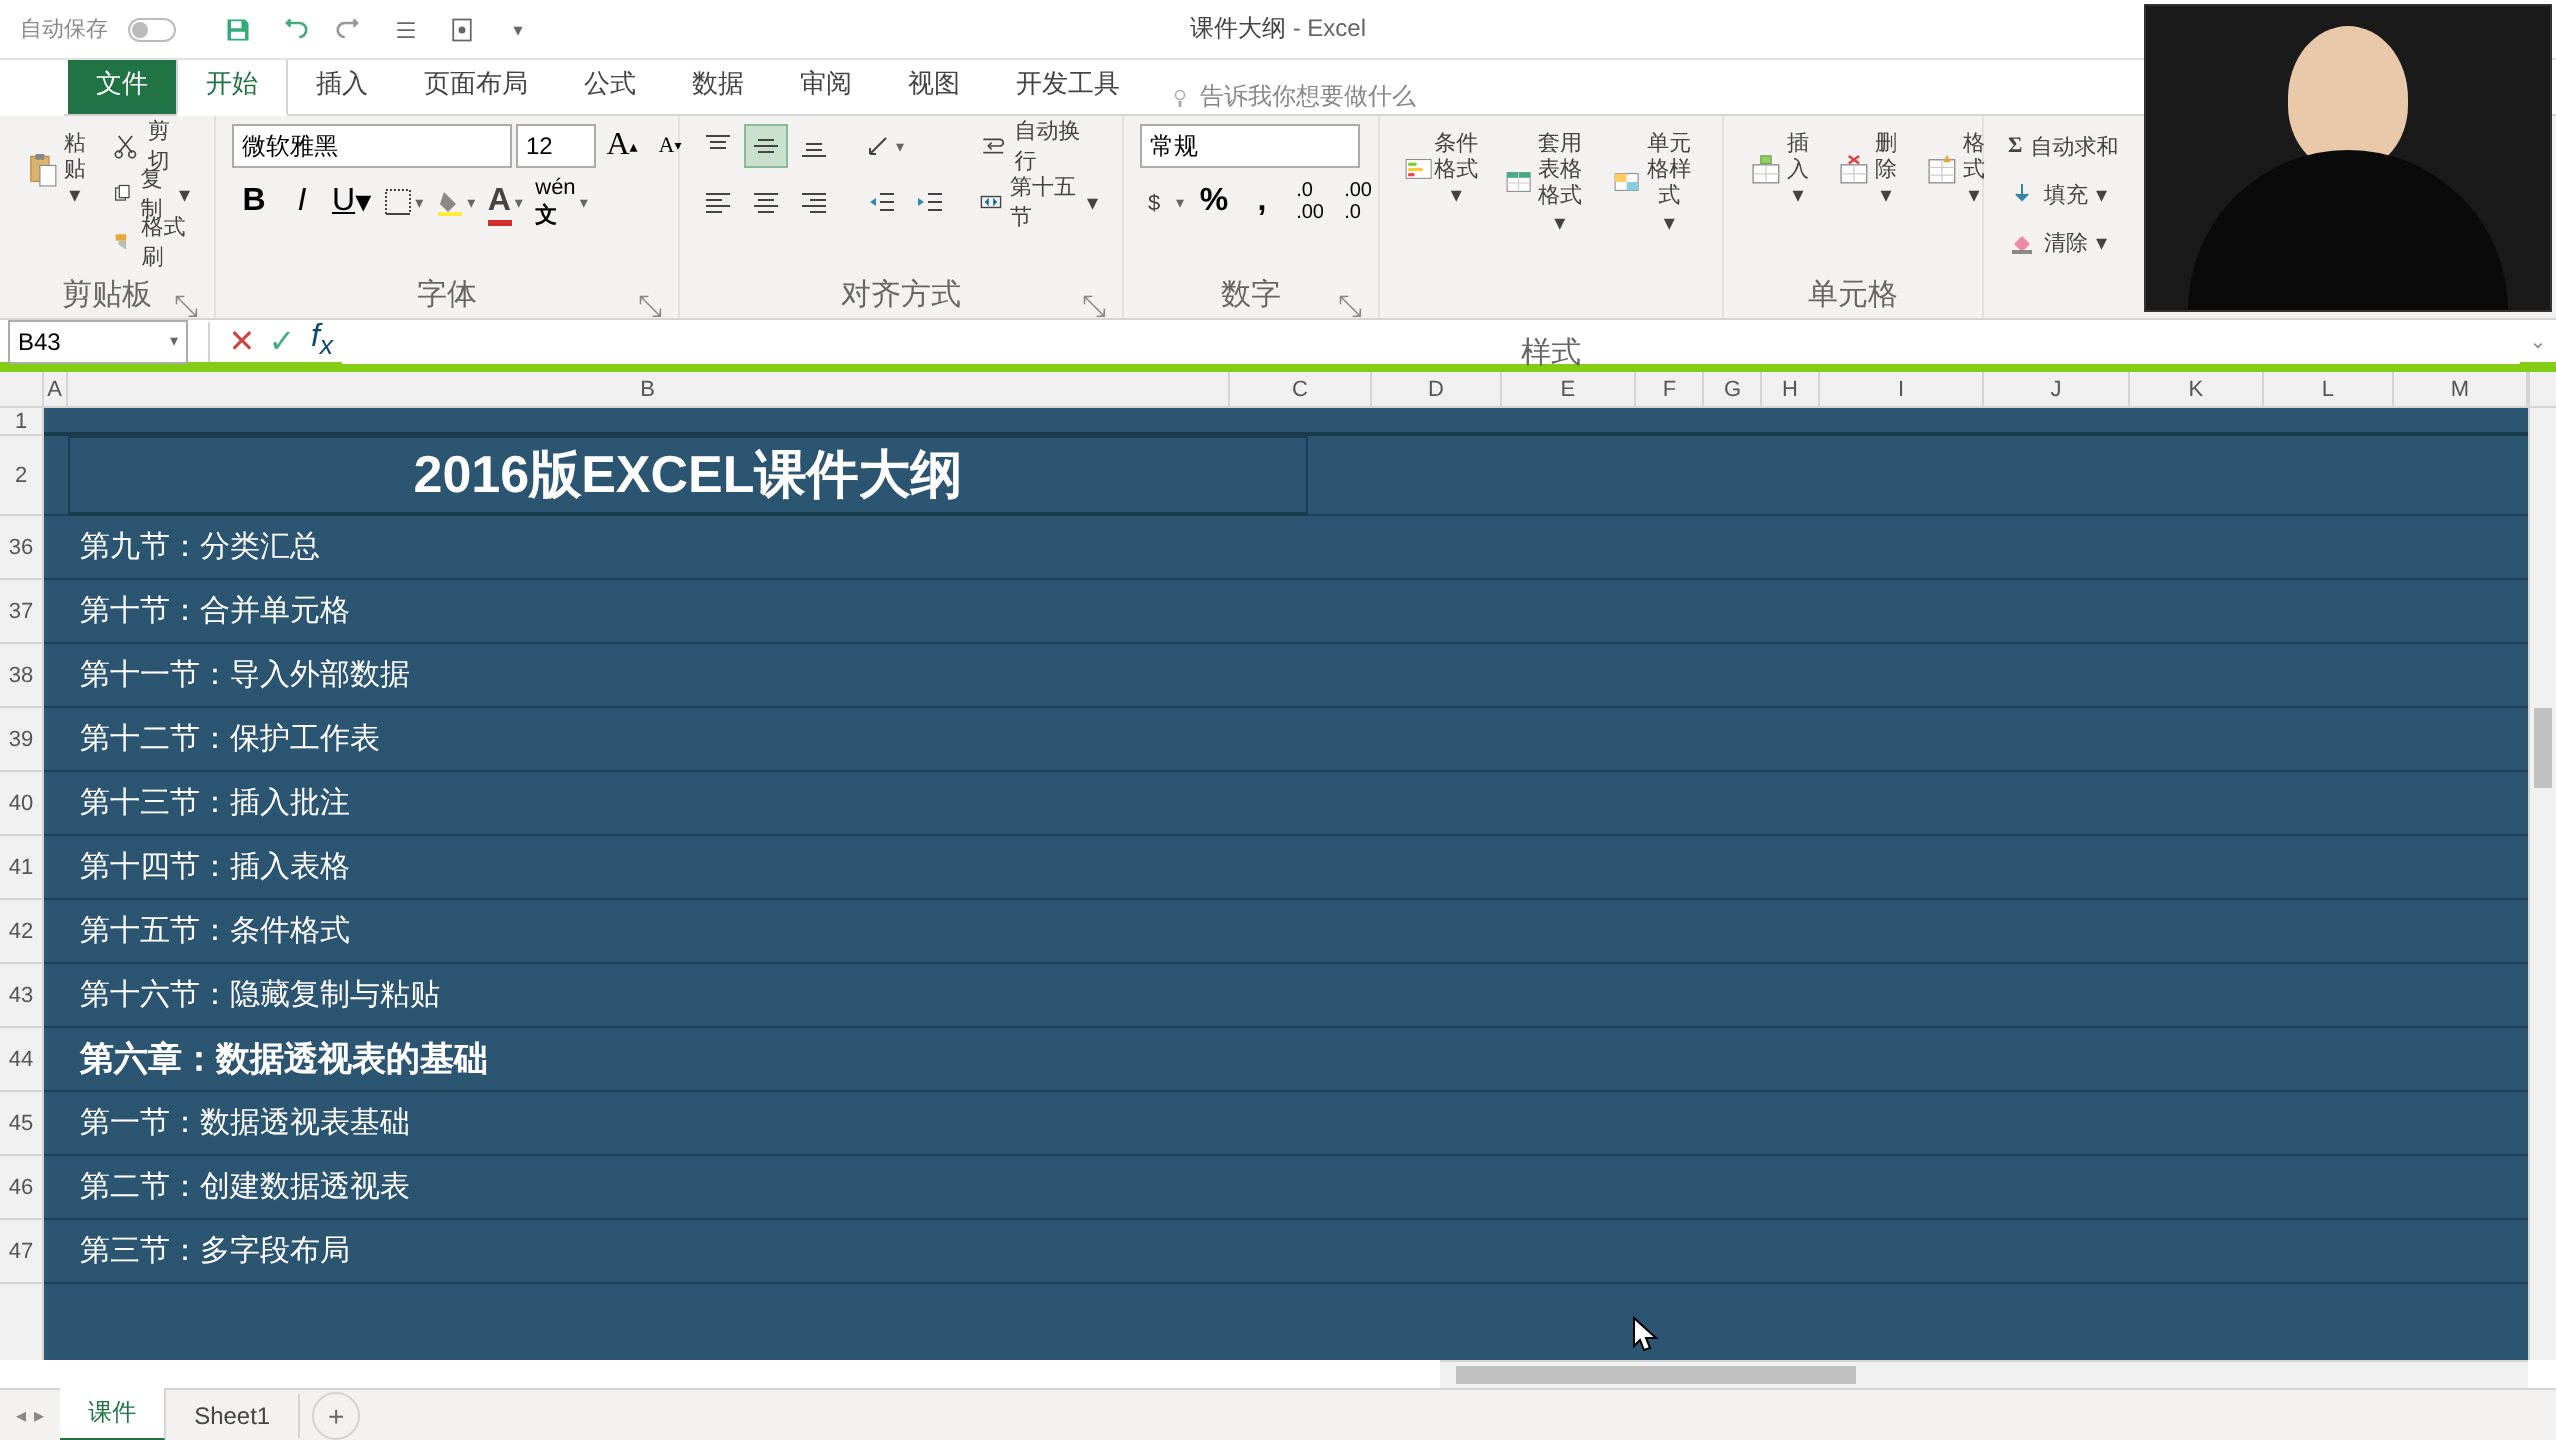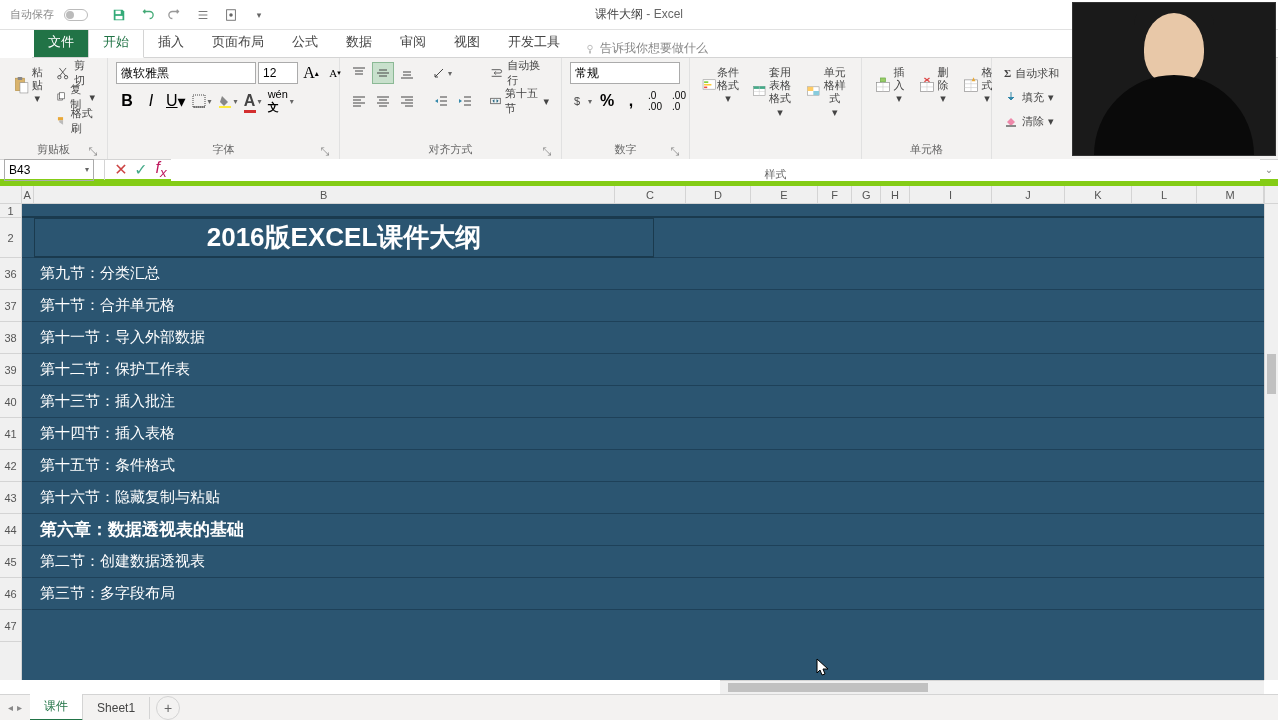--- a/index.html
+++ b/index.html
@@ -19,43 +19,43 @@
 .tab { padding:6px 14px; font-size:13px; color:#444; cursor:pointer; }
 .tab.file { background:#217346; color:#fff; }
 .tab.active { background:#fff; border:1px solid #d4d4d4; border-bottom:1px solid #fff; color:#217346; margin-bottom:-1px; }
 .tellme { display:flex; align-items:center; gap:4px; color:#888; font-size:12px; margin-left:10px; }
 .tellme svg { width:12px; height:12px; }
 
 
 .ribbon { height:102px; background:#f3f2f1; border-bottom:1px solid #d4d4d4; display:flex; }
 .group { border-right:1px solid #e1e1e1; padding:4px 8px 2px 8px; display:flex; flex-direction:column; justify-content:space-between; }
 .group-content { display:flex; align-items:flex-start; gap:4px; flex:1; }
-.group-label { text-align:center; font-size:11px; color:#666; padding-top:2px; position:relative; }
+.group-label { text-align:center; font-size:15px; color:#666; padding-top:2px; position:relative; }
 .group-label .launcher { position:absolute; right:0; bottom:0; width:12px; height:12px; color:#888; cursor:pointer; }
 .bigbtn { display:flex; flex-direction:row; align-items:center; justify-content:center; min-width:40px; padding:2px 4px; cursor:pointer; }
 .bigbtn svg { width:28px; height:28px; }
 .bigbtn-label { font-size:11px; color:#444; text-align:center; line-height:1.2; margin-top:2px; }
 .col { display:flex; flex-direction:column; gap:2px; }
 .row { display:flex; align-items:center; gap:2px; }
 .smallbtn { min-width:22px; height:22px; display:flex; align-items:center; justify-content:center; cursor:pointer; padding:0 2px; }
 .smallbtn svg { width:14px; height:14px; }
 .smallbtn.dd::after { content:"▾"; font-size:8px; color:#666; margin-left:2px; }
 .txtbtn { font-size:11px; color:#444; display:flex; align-items:center; gap:4px; height:22px; padding:0 4px; cursor:pointer; }
 .txtbtn svg { width:14px; height:14px; }
 .font-select { width:140px; height:22px; font-size:12px; border:1px solid #ababab; background:#fff; padding:0 4px; }
 .size-select { width:40px; height:22px; font-size:12px; border:1px solid #ababab; background:#fff; padding:0 4px; }
 .num-select { width:110px; height:22px; font-size:12px; border:1px solid #ababab; background:#fff; padding:0 4px; }
 .align-active { background:#c8e0cc; border:1px solid #8bb995; }
 
 
-.fxbar { height:26px; border-bottom:7px solid #84cc16; display:flex; align-items:center; background:#fff; }
+.fxbar { height:26px; border-bottom:5px solid #84cc16; display:flex; align-items:center; background:#fff; }
 .namebox { width:90px; height:22px; border:1px solid #ababab; margin:0 4px; font-size:12px; padding:0 4px; display:flex; align-items:center; justify-content:space-between; }
 .namebox::after { content:"▾"; font-size:8px; color:#666; }
 .fx-sep { width:1px; height:20px; background:#d4d4d4; margin:0 6px; }
-.fx-btn { width:20px; height:20px; display:flex; align-items:center; justify-content:center; cursor:pointer; color:#be185d; }
+.fx-btn { width:20px; height:20px; display:flex; align-items:center; justify-content:center; cursor:pointer; color:#0c4a6e; }
 .fx-btn.cancel { color:#c44; }
 .fx-btn.confirm { color:#4a8; }
 .fx-input { flex:1; height:22px; border:none; font-size:12px; padding:0 4px; outline:none; }
 .fx-expand { width:18px; color:#888; cursor:pointer; font-size:10px; text-align:center; }
 
 
 .sheet { position:absolute; top:186px; left:0; right:0; bottom:26px; background:#fff; overflow:hidden; }
 .colheads { position:absolute; top:0; left:22px; right:14px; height:18px; display:flex; background:#f0f0f0; border-bottom:1px solid #d4d4d4; }
 .selectall { position:absolute; top:0; left:0; width:22px; height:18px; background:#f0f0f0; border-right:1px solid #d4d4d4; border-bottom:1px solid #d4d4d4; }
 .ch { border-right:1px solid #d4d4d4; font-size:11px; color:#555; display:flex; align-items:center; justify-content:center; background:#f0f0f0; }
@@ -470,20 +470,21 @@
     <div id="lines">
         <div class="cellrow">第九节：分类汇总</div>
         <div class="cellrow">第十节：合并单元格</div>
         <div class="cellrow">第十一节：导入外部数据</div>
         <div class="cellrow">第十二节：保护工作表</div>
         <div class="cellrow">第十三节：插入批注</div>
         <div class="cellrow">第十四节：插入表格</div>
         <div class="cellrow">第十五节：条件格式</div>
         <div class="cellrow">第十六节：隐藏复制与粘贴</div>
         <div class="cellrow bold">第六章：数据透视表的基础</div>
+        <div class="cellrow">第一节：数据透视表基础</div>
         <div class="cellrow">第二节：创建数据透视表</div>
         <div class="cellrow">第三节：多字段布局</div>
       </div>
   </div>
   <div class="vscroll">
       <div class="thumb"></div>
     </div>
   <div class="hscroll">
       <div class="thumb"></div>
     </div>

